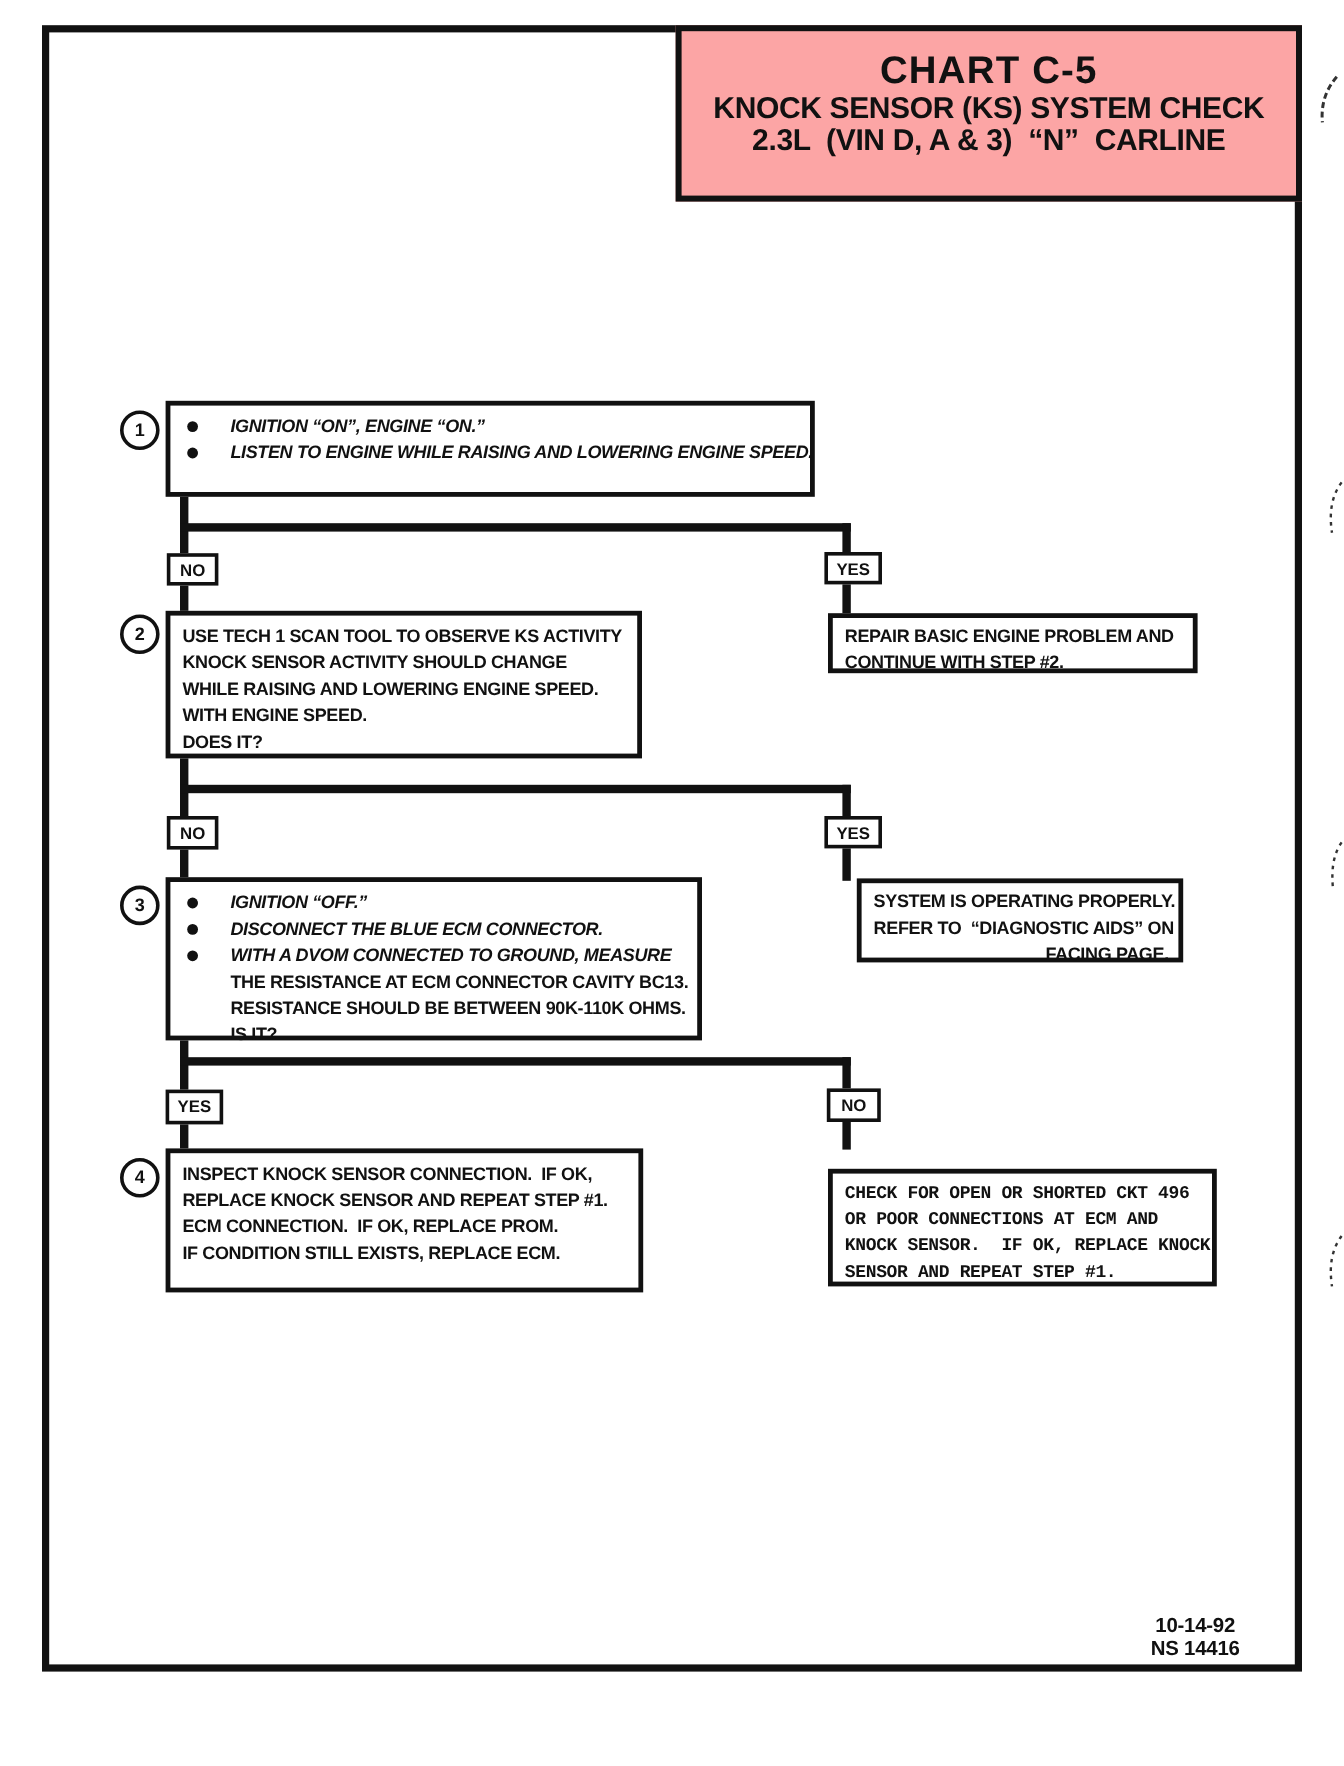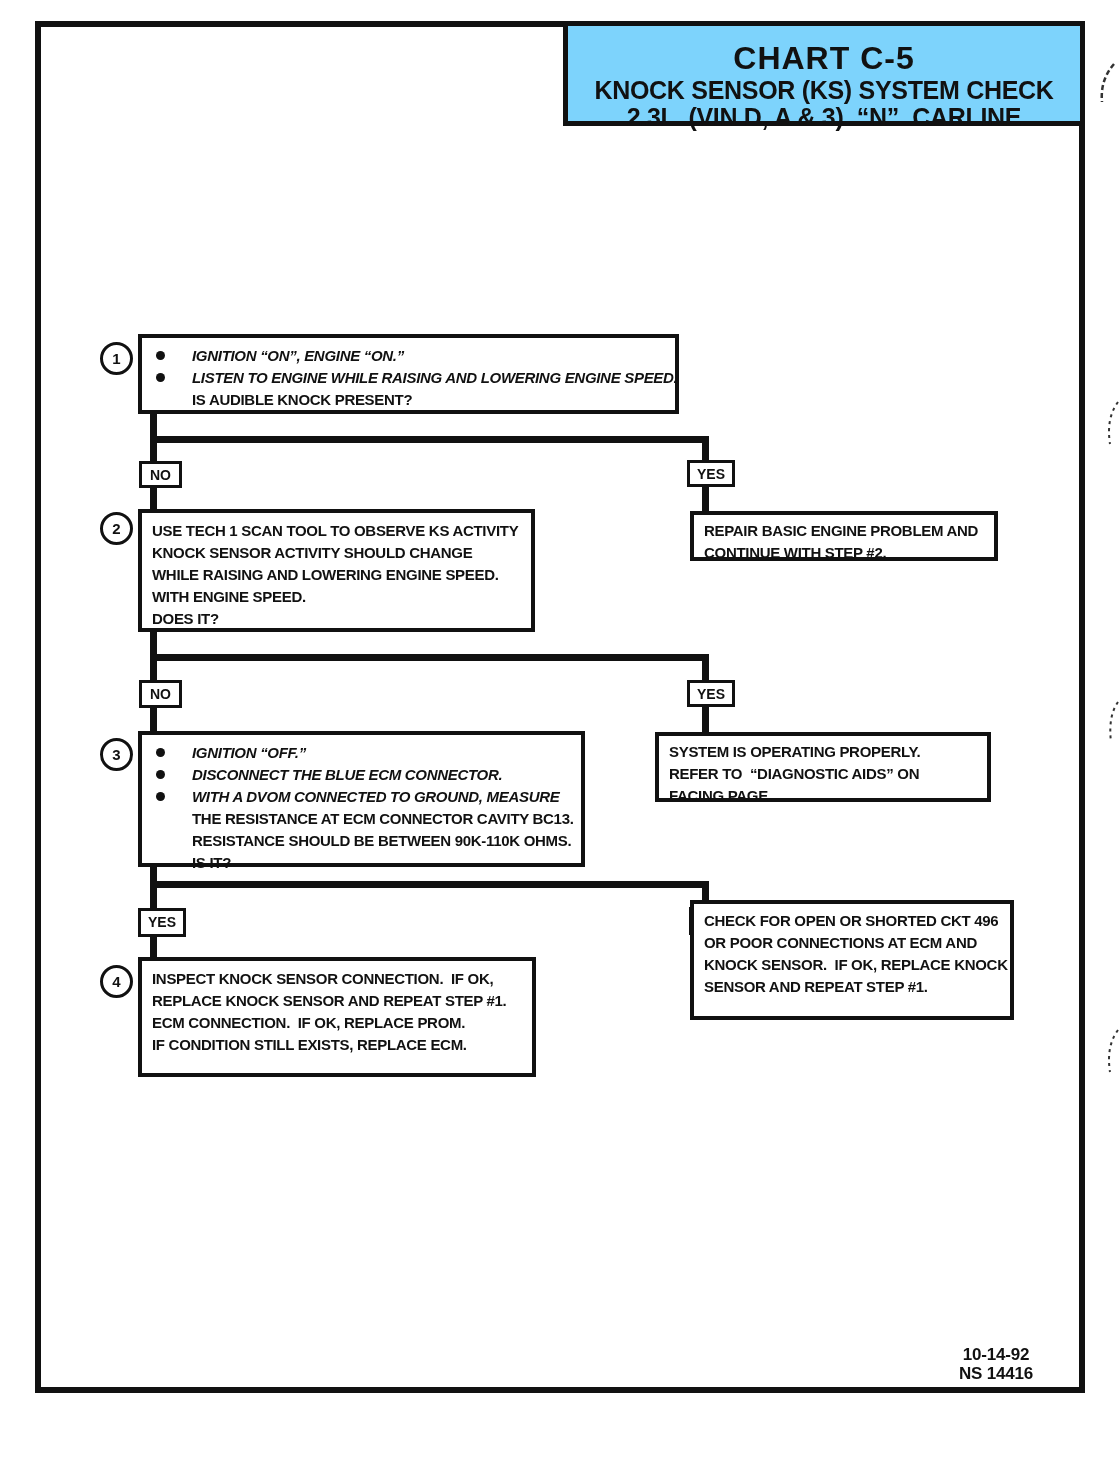--- a/index.html
+++ b/index.html
@@ -6,22 +6,22 @@
   .page {
     position:relative; width:1120px; height:1472px; background:#ffffff;
     font-family:"Liberation Sans", sans-serif; color:#111111; overflow:hidden;
   }
   .page-frame {
     position:absolute; left:35px; top:21px; width:1050px; height:1372px;
     border:6px solid #111111; box-sizing:border-box;
   }
   
   .title-box {
-    position:absolute; left:563px; top:21px; width:522px; height:105px;
-    border:5px solid #111111; box-sizing:border-box; background:#7dd3fc;
+    position:absolute; left:563px; top:21px; width:522px; height:147px;
+    border:5px solid #111111; box-sizing:border-box; background:#fca5a5;
     text-align:center;
   }
   .title-main { margin-top:14px; font-weight:bold; font-size:32px; letter-spacing:1px; white-space:pre; }
   .title-sub  { font-weight:bold; font-size:25px; letter-spacing:-0.3px; line-height:27px; white-space:pre; }
   
   .node {
     position:absolute; border:4px solid #111111; box-sizing:border-box;
     background:#ffffff; font-weight:bold; font-size:15px; line-height:22px;
     letter-spacing:-0.3px; padding:7px 8px 4px 6px;
   }
@@ -90,21 +90,20 @@
 
   <div class="node" style="left:138px; top:334px; width:541px; height:80px;">
     <div class="brow">
         <span class="bdot"></span>
         <span class="ln">IGNITION “ON”, ENGINE “ON.”</span>
       </div>
     <div class="brow">
         <span class="bdot"></span>
         <span class="ln">LISTEN TO ENGINE WHILE RAISING AND LOWERING ENGINE SPEED.</span>
       </div>
-    <div class="ln indent">IS AUDIBLE KNOCK PRESENT?</div>
   </div>
 
   <div class="dlabel" style="left:139px; top:461px; width:43px; height:27px;">NO</div>
   <div class="dlabel" style="left:687px; top:460px; width:48px; height:27px;">YES</div>
 
   <div class="node" style="left:138px; top:509px; width:397px; height:123px; padding-left:10px;">
     <div class="ln">USE TECH 1 SCAN TOOL TO OBSERVE KS ACTIVITY</div>
     <div class="ln">KNOCK SENSOR ACTIVITY SHOULD CHANGE</div>
     <div class="ln">WHILE RAISING AND LOWERING ENGINE SPEED.</div>
     <div class="ln">WITH ENGINE SPEED.</div>
@@ -130,37 +129,37 @@
       </div>
     <div class="brow">
         <span class="bdot"></span>
         <span class="ln">WITH A DVOM CONNECTED TO GROUND, MEASURE</span>
       </div>
     <div class="ln indent">THE RESISTANCE AT ECM CONNECTOR CAVITY BC13.</div>
     <div class="ln indent">RESISTANCE SHOULD BE BETWEEN 90K-110K OHMS.</div>
     <div class="ln indent">IS IT?</div>
   </div>
 
-  <div class="node" style="left:655px; top:732px; width:336px; height:70px; padding:5px 8px 4px 10px;">
+  <div class="node" style="left:714px; top:732px; width:272px; height:70px; padding:5px 8px 4px 10px;text-align:right;">
     <div class="ln">SYSTEM IS OPERATING PROPERLY.</div>
     <div class="ln">REFER TO  “DIAGNOSTIC AIDS” ON</div>
     <div class="ln">FACING PAGE.</div>
   </div>
 
   <div class="dlabel" style="left:138px; top:908px; width:48px; height:29px;">YES</div>
   <div class="dlabel" style="left:689px; top:907px; width:45px; height:28px;">NO</div>
 
   <div class="node" style="left:138px; top:957px; width:398px; height:120px; padding-left:10px;">
     <div class="ln">INSPECT KNOCK SENSOR CONNECTION.  IF OK,</div>
     <div class="ln">REPLACE KNOCK SENSOR AND REPEAT STEP #1.</div>
     <div class="ln">ECM CONNECTION.  IF OK, REPLACE PROM.</div>
     <div class="ln">IF CONDITION STILL EXISTS, REPLACE ECM.</div>
   </div>
 
-  <div class="node" style="left:690px; top:900px; width:324px; height:120px; padding:6px 8px 4px 10px;">
+  <div class="node" style="left:690px; top:974px; width:324px; height:98px; padding:6px 8px 4px 10px;font-family:Liberation Mono, monospace;">
     <div class="ln">CHECK FOR OPEN OR SHORTED CKT 496</div>
     <div class="ln">OR POOR CONNECTIONS AT ECM AND</div>
     <div class="ln">KNOCK SENSOR.  IF OK, REPLACE KNOCK</div>
     <div class="ln">SENSOR AND REPEAT STEP #1.</div>
   </div>
 
   <div class="footnote">
     <div>10-14-92</div>
     <div>NS 14416</div>
   </div>

